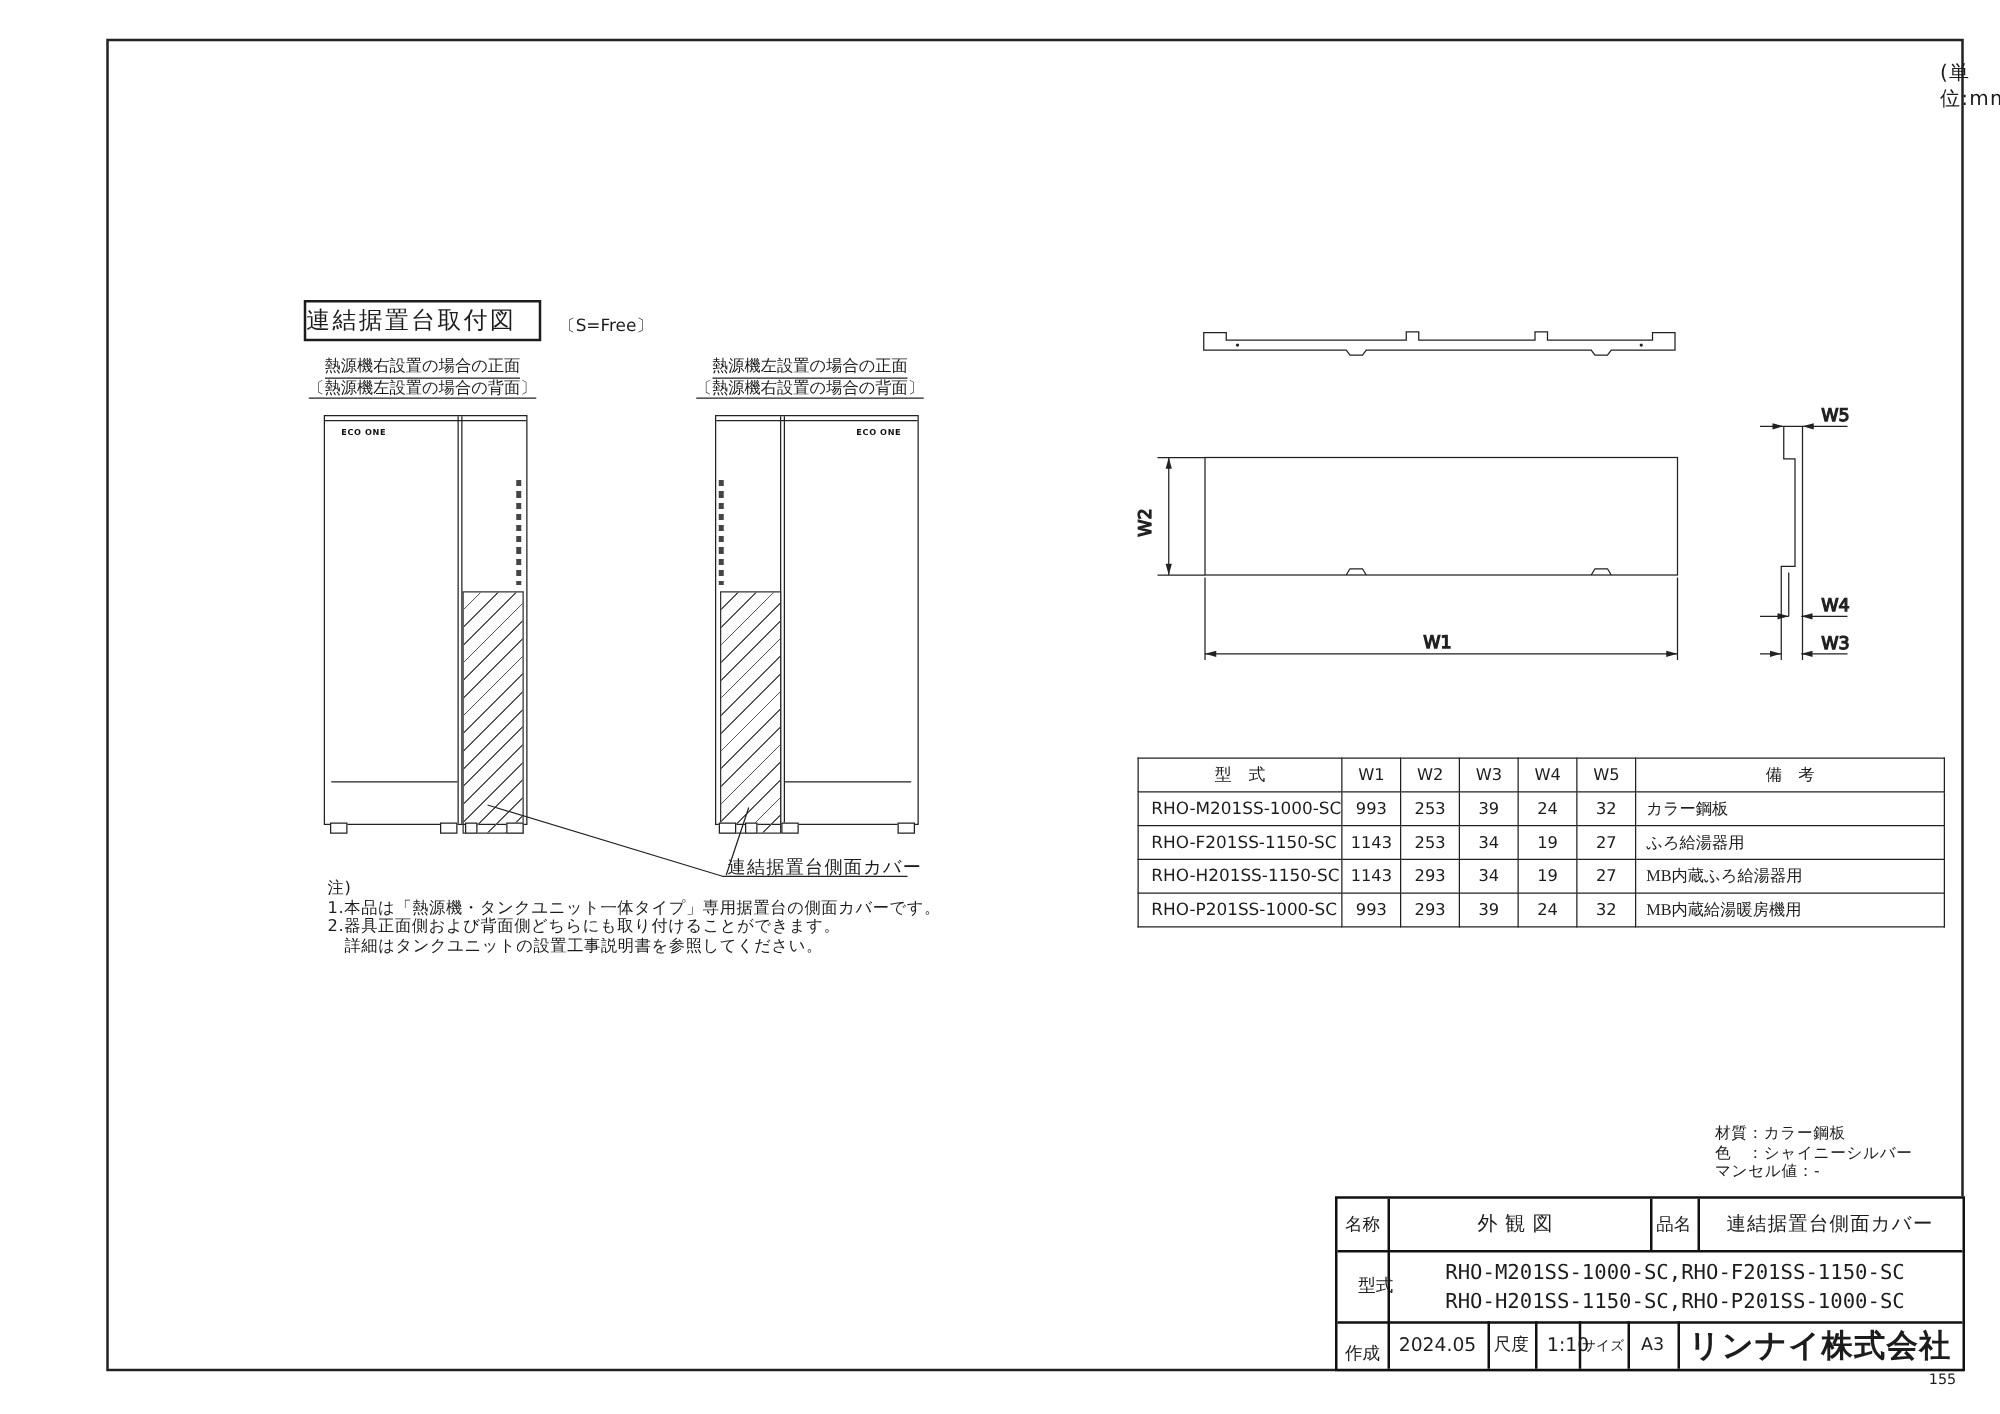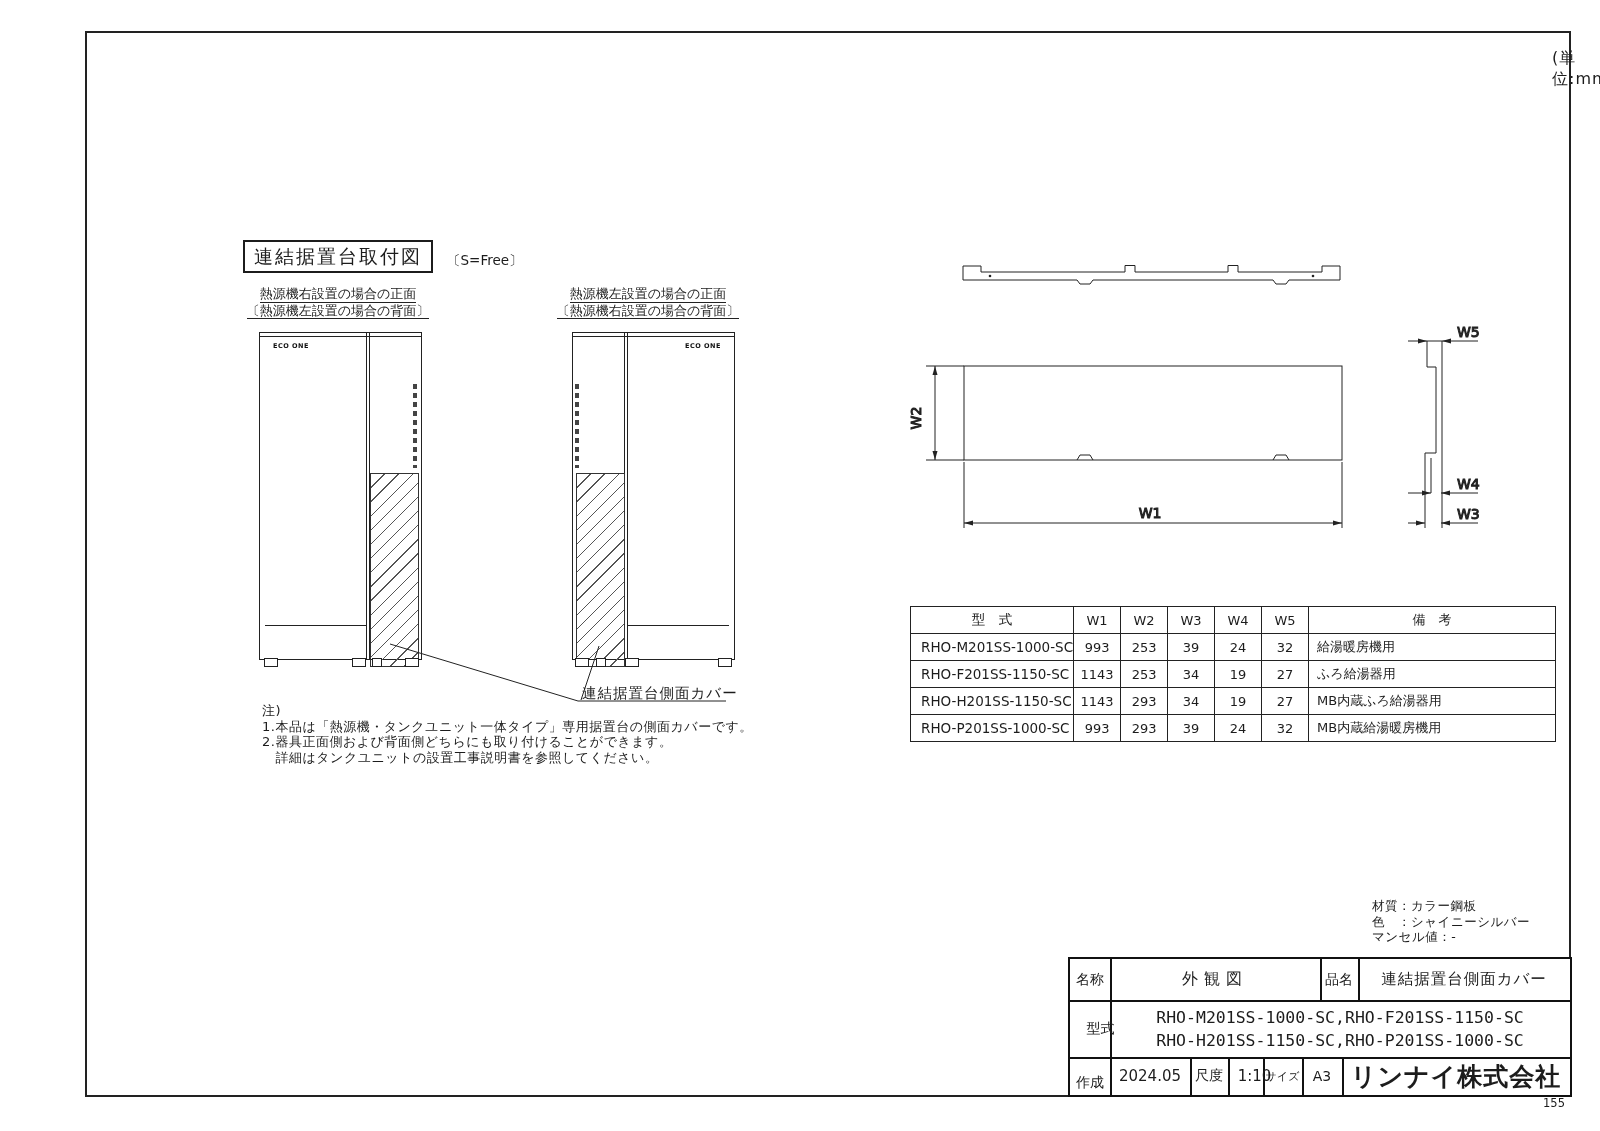--- a/index.html
+++ b/index.html
@@ -3,21 +3,21 @@
 <meta charset="utf-8">
 <style>
   html,body{margin:0;padding:0;}
   body{width:1600px;height:1131px;background:#fff;overflow:hidden;
        font-family:"DejaVu Sans","Liberation Sans",sans-serif;color:#1c1c1c;}
   .sheet{position:absolute;left:0;top:0;width:1600px;height:1131px;background:#fff;}
   .abs{position:absolute;}
   .border-rect{left:85px;top:31px;width:1482px;height:1062px;border:2px solid #222;}
   .units-note{left:1552px;top:48px;font-size:16px;letter-spacing:1px;}
   .title-box{left:243px;top:240px;width:186px;height:29px;border:2px solid #1c1c1c;
-             font-size:19px;letter-spacing:2px;text-align:center;line-height:28px;}
+             font-size:19px;letter-spacing:2px;text-align:left;line-height:28px;}
   .sfree{left:447px;top:252px;font-size:13.5px;}
   .caption{width:210px;text-align:center;font-size:13px;line-height:15.5px;}
   .caption span{display:inline-block;border-bottom:1px solid #222;padding-bottom:0px;}
   .cap-left{left:233px;top:286px;}
   .cap-right{left:543px;top:286px;}
   .unit{width:161px;height:326px;border:1px solid #222;background:#fff;}
   .unit-left{left:259px;top:332px;}
   .unit-right{left:572px;top:332px;}
   .u-topline{position:absolute;left:0;right:0;top:3px;border-top:1px solid #222;}
   .u-vline{position:absolute;top:0;bottom:0;width:1px;background:#222;}
@@ -29,21 +29,21 @@
          background:repeating-linear-gradient(135deg,transparent 0 9px,#555 9px 10px);}
   .foot{position:absolute;top:325px;width:12px;height:7px;border:1px solid #222;background:#fff;}
   .foot.sm{width:8px;}
   .callout-label{left:582px;top:684px;font-size:14.5px;letter-spacing:1px;}
   .notes{left:262px;top:703px;font-size:13px;line-height:15.5px;letter-spacing:0.5px;}
   .spec-table{left:910px;top:606px;border-collapse:collapse;table-layout:fixed;}
   .spec-table td,.spec-table th{border:1px solid #222;font-weight:normal;font-size:13px;
         height:26px;padding:0 0;text-align:center;overflow:hidden;white-space:nowrap;}
   .spec-table .c-model{width:137px;text-align:left;padding-left:10px;font-size:13.5px;}
   .spec-table .c-num{width:46px;}
-  .spec-table .c-rem{width:238px;text-align:left;padding-left:8px;}
+  .spec-table .c-rem{width:238px;text-align:left;padding-left:8px;font-family:Liberation Serif, serif;}
   .spec-table th.c-model,.spec-table th.c-rem{text-align:center;padding-left:0;}
   .mat-notes{left:1372px;top:898px;font-size:12.5px;line-height:15.5px;letter-spacing:0.5px;}
   .tblock{left:1068px;top:957px;width:500px;height:136px;border:2px solid #111;background:#fff;}
   .tblock .hl{position:absolute;left:0;right:0;height:2px;background:#111;}
   .tblock .vl{position:absolute;width:2px;background:#111;}
   .cell{position:absolute;display:flex;align-items:center;justify-content:center;
         white-space:nowrap;overflow:visible;}
   .lab{font-size:14px;}
   .name-val{font-size:16px;letter-spacing:6px;}
   .prod-val{font-size:15.5px;letter-spacing:1px;}
@@ -125,21 +125,21 @@
       <th class="c-num">W5</th>
       <th class="c-rem">備　考</th>
     </tr>
     <tr>
       <td class="c-model">RHO-M201SS-1000-SC</td>
       <td class="c-num">993</td>
       <td class="c-num">253</td>
       <td class="c-num">39</td>
       <td class="c-num">24</td>
       <td class="c-num">32</td>
-      <td class="c-rem">給湯暖房機用</td>
+      <td class="c-rem">カラー鋼板</td>
     </tr>
     <tr>
       <td class="c-model">RHO-F201SS-1150-SC</td>
       <td class="c-num">1143</td>
       <td class="c-num">253</td>
       <td class="c-num">34</td>
       <td class="c-num">19</td>
       <td class="c-num">27</td>
       <td class="c-rem">ふろ給湯器用</td>
     </tr>

